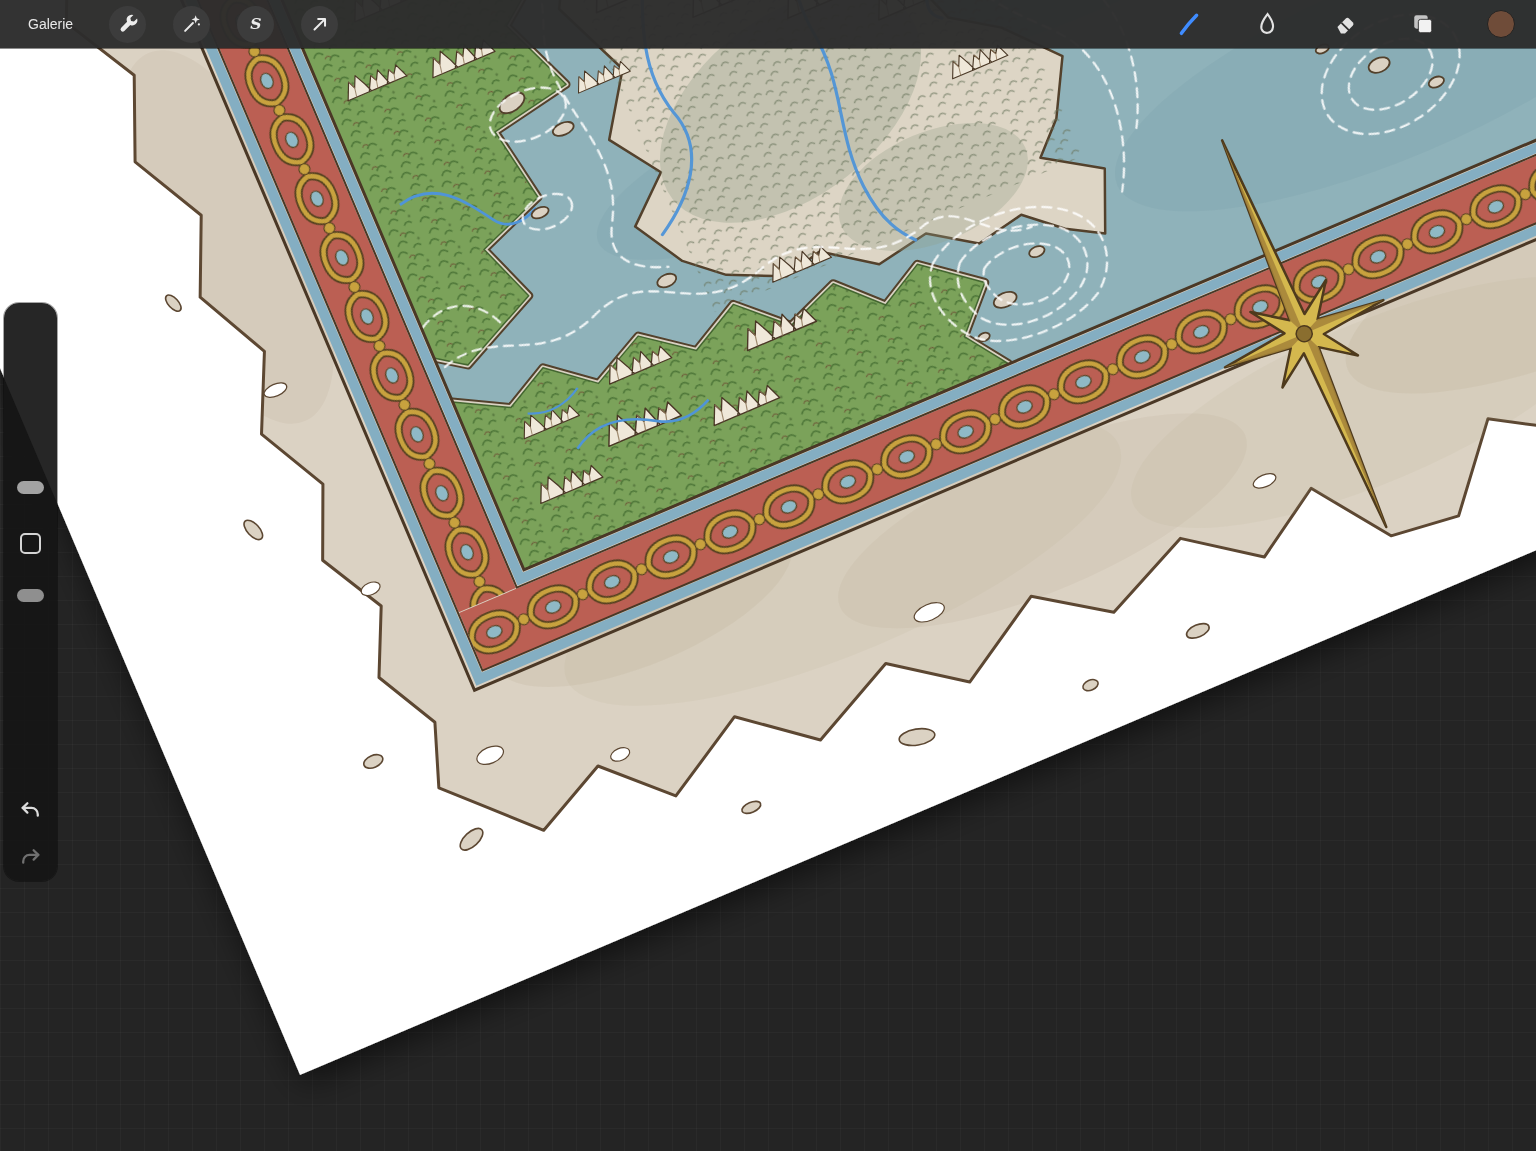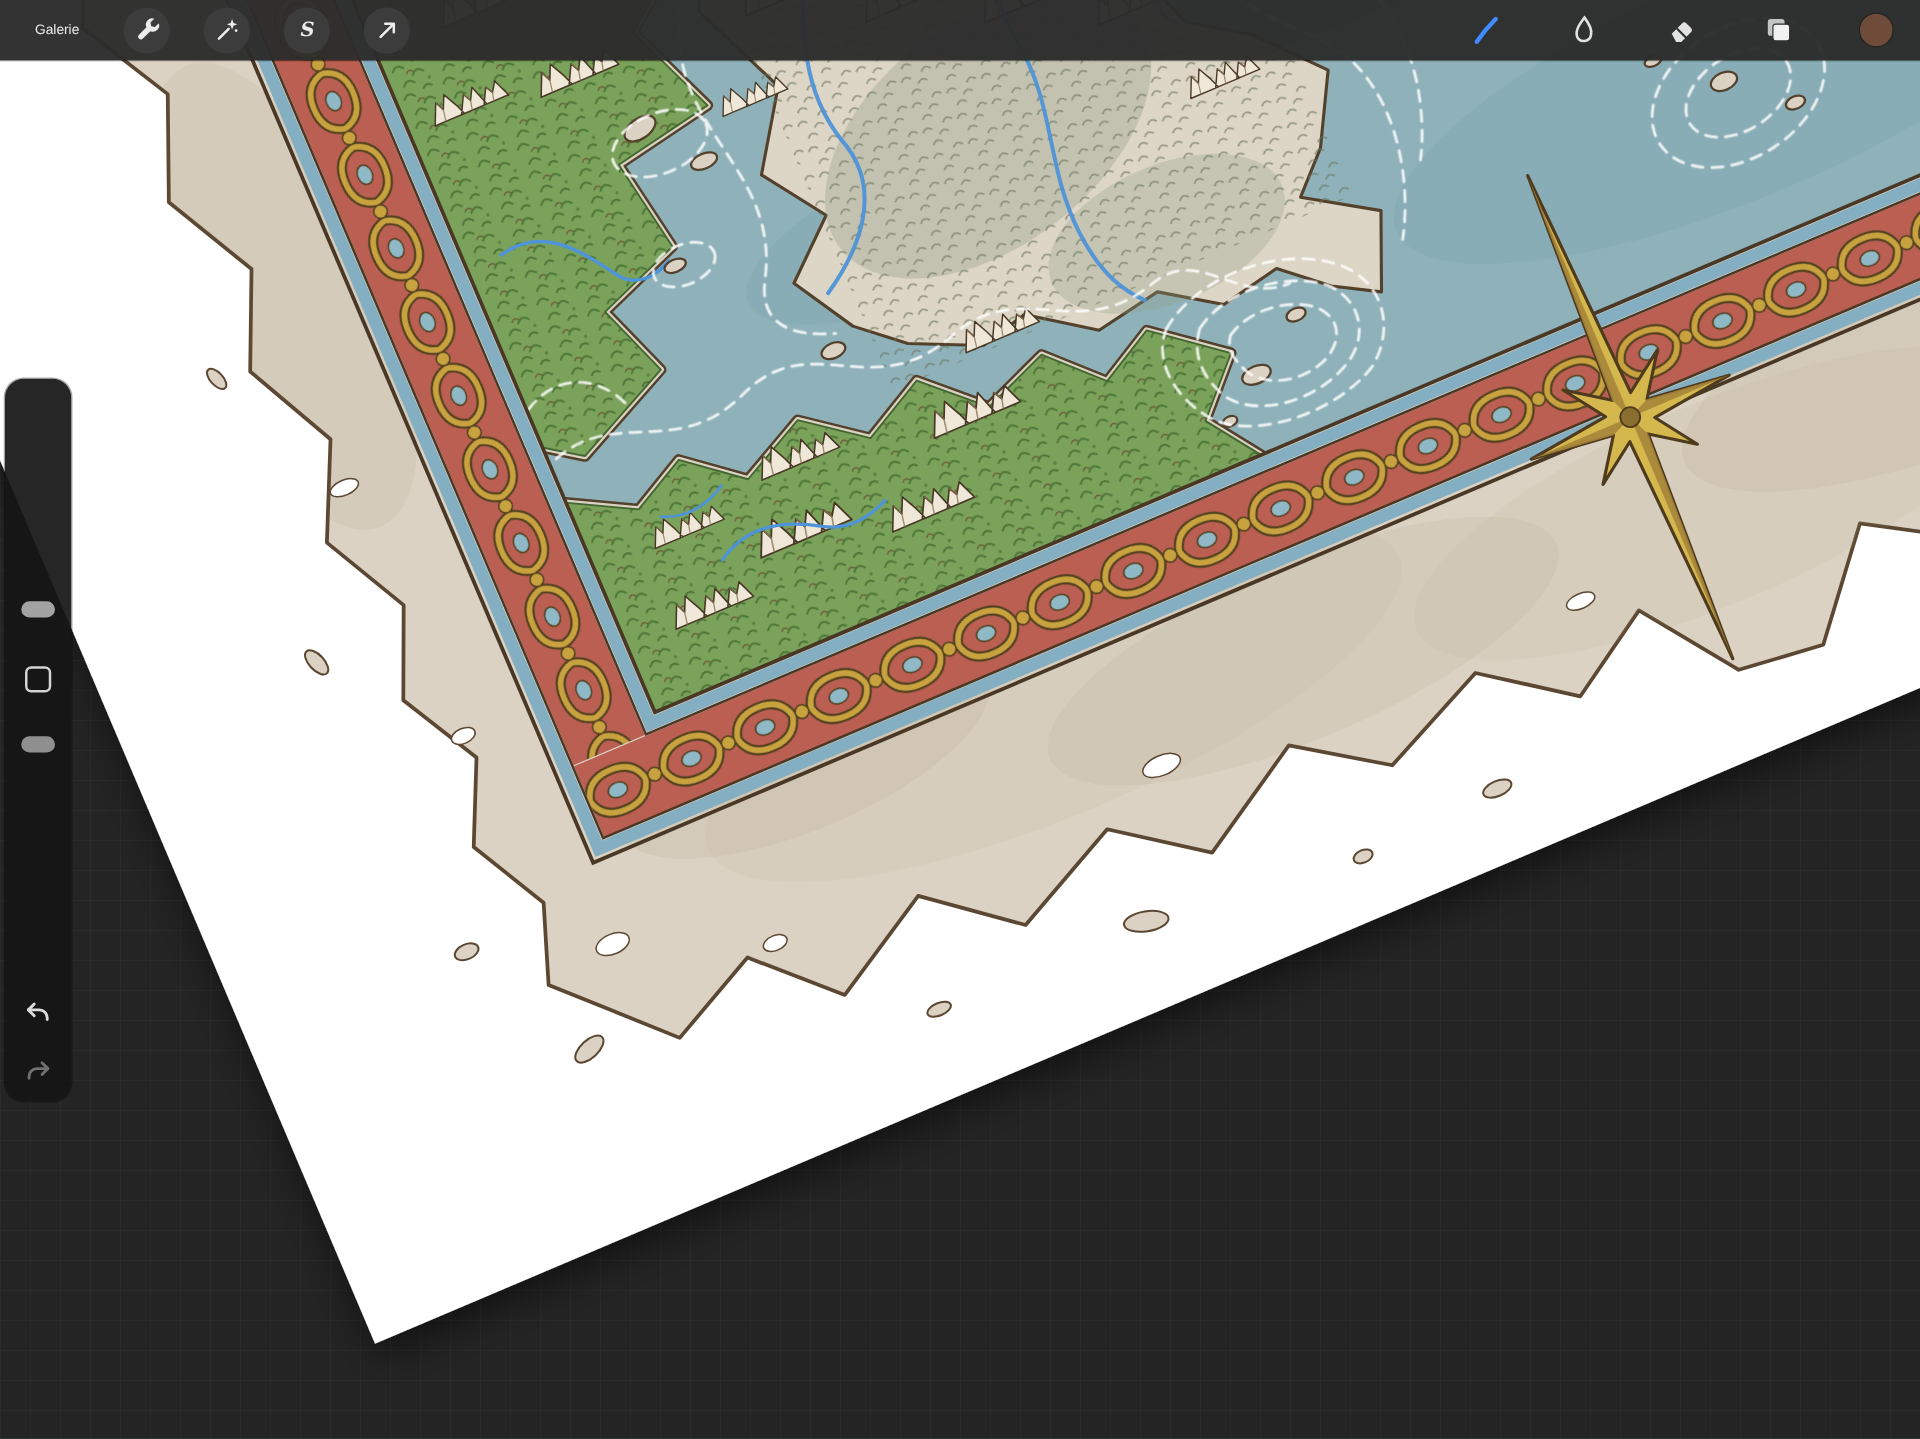--- a/index.html
+++ b/index.html
@@ -4,21 +4,21 @@
 <style>
   html,body{margin:0;padding:0}
   body{width:1536px;height:1151px;overflow:hidden;background:#242424;font-family:"Liberation Sans",sans-serif}
   #stage{position:relative;width:1536px;height:1151px;background-color:#242424;
     background-image:linear-gradient(rgba(255,255,255,.028) 1px,transparent 1px),
                      linear-gradient(90deg,rgba(255,255,255,.028) 1px,transparent 1px);
     background-size:24px 24px}
   #artwork{position:absolute;left:0;top:0}
   .topbar{position:absolute;top:0;left:0;right:0;height:48px;background:rgba(44,44,44,.97);
     display:flex;align-items:center;z-index:30;box-shadow:0 1px 0 rgba(0,0,0,.45)}
-  .gallery-btn{background:none;border:0;color:#e9e9e9;font-size:11px;margin:0 30px 0 22px;
+  .gallery-btn{background:none;border:0;color:#e9e9e9;font-size:14px;margin:0 30px 0 22px;
     font-family:inherit;cursor:pointer}
   .tool-circle{width:37px;height:37px;border-radius:50%;background:#3c3c3c;border:0;display:flex;
     align-items:center;justify-content:center;margin-right:27px;padding:0;cursor:pointer}
   .right-group{margin-left:auto;display:flex;align-items:center;gap:44px;margin-right:18px}
   .flat-tool{background:none;border:0;padding:0;display:flex;align-items:center;justify-content:center;
     width:34px;height:34px;cursor:pointer}
   .sidebar{position:absolute;left:4px;top:303px;width:53px;height:578px;background:rgba(22,22,22,.93);
     border-radius:15px;z-index:20;box-shadow:0 0 0 1px rgba(0,0,0,.35)}
   .handle{position:absolute;left:13px;width:27px;height:13px;border-radius:7px;background:#a3a3a3;border:0;cursor:pointer}
   .modify-btn{position:absolute;left:16px;top:230px;width:21px;height:21px;border-radius:5px;

